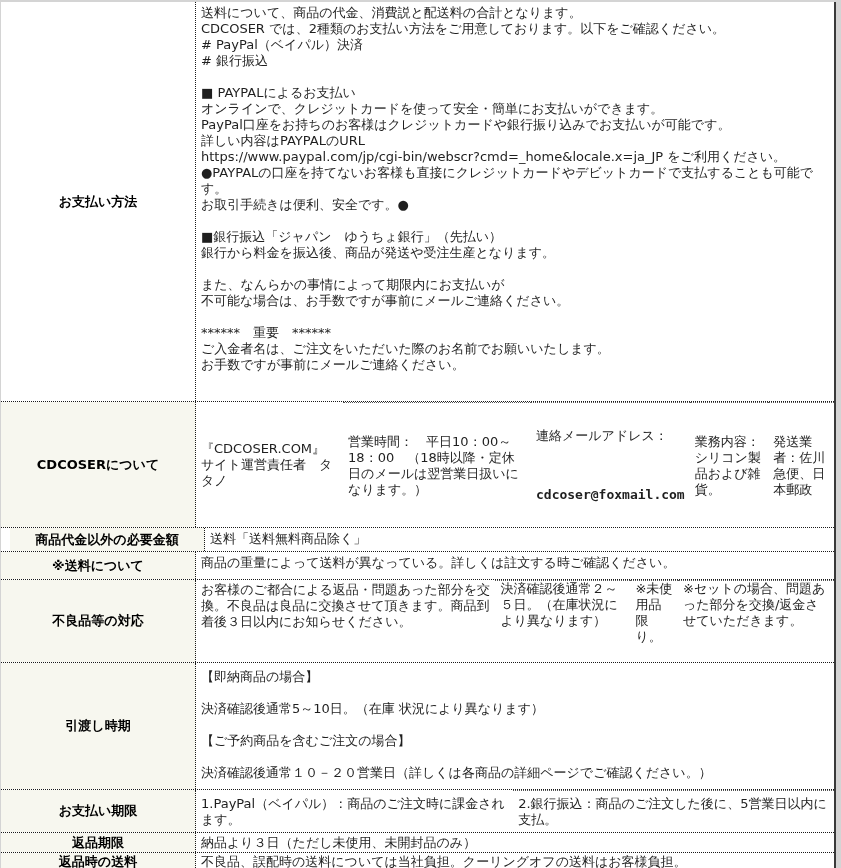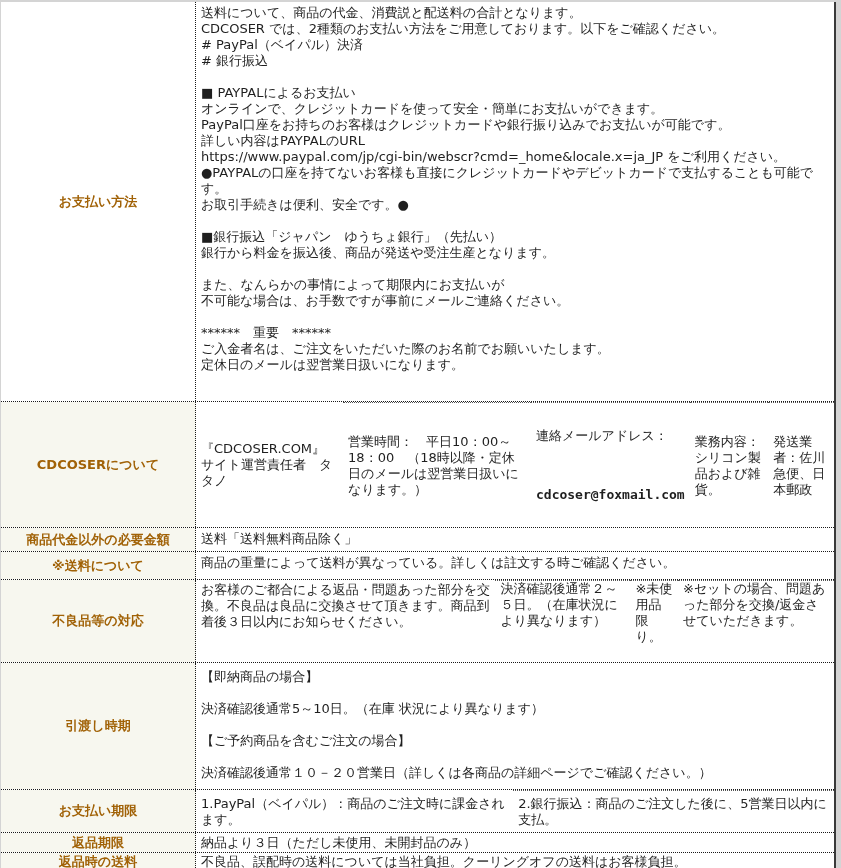--- a/index.html
+++ b/index.html
@@ -17,41 +17,41 @@
     border-right: 2px solid #3a3a3a;
     border-bottom: 2px solid #3a3a3a;
   }
   .row { display: flex; border-top: 1px dotted #1a1a1a; }
   .row:first-child { border-top: none; }
   .th {
     flex: 0 0 195px; width: 195px;
     border-right: 1px dotted #1a1a1a;
     background: #f7f7ef;
     display: flex; align-items: center; justify-content: center;
-    text-align: center; font-weight: bold; color: #a16207;
+    text-align: center; font-weight: bold; color: #000000;
     padding: 0 6px; line-height: 16px;
   }
   .th-white { background: #ffffff; }
   .td { flex: 1 1 auto; min-width: 0; }
   .lines { padding: 3px 5px 0; }
   .line { min-height: 16px; line-height: 16px; white-space: pre-wrap; }
   .single { padding: 3px 5px 2px; line-height: 16px; }
   .subs { display: flex; flex-direction: row; }
   .sub {
     border-top: 1px dotted #555555;
     padding: 3px 5px 2px; line-height: 16px;
   }
   .sub:first-child { border-top: none; }
   .subs-grow .sub { flex: 1 1 auto; display: flex; align-items: center; flex-wrap: wrap; }
   .subs-tight .sub { padding: 0 5px; }
   .email { font-weight: bold; font-family: "DejaVu Sans Mono", "Liberation Mono", monospace; }
 
   .r1 { min-height: 399px; }
   .r2 { min-height: 126px; }
-  .r3 { min-height: 24px; }
+  .r3 { min-height: 24px; padding-left: 9px; }
   .r4 { min-height: 28px; }
   .r5 { min-height: 83px; }
   .r5 .sub:first-child { min-height: 33px; padding-top: 2px; }
   .r6 { min-height: 127px; }
   .r6 .lines { padding-top: 6px; }
   .r7 { min-height: 43px; }
   .r8 { min-height: 20px; }
   .r8 .single { padding: 2px 5px 1px; }
   .r9 { min-height: 16px; }
   .r9 .single { padding: 1px 5px 0; }
@@ -80,21 +80,21 @@
             <div class="line">お取引手続きは便利、安全です。●</div>
             <div class="line">&nbsp;</div>
             <div class="line">■銀行振込「ジャパン　ゆうちょ銀行」（先払い）</div>
             <div class="line">銀行から料金を振込後、商品が発送や受注生産となります。</div>
             <div class="line">&nbsp;</div>
             <div class="line">また、なんらかの事情によって期限内にお支払いが</div>
             <div class="line">不可能な場合は、お手数ですが事前にメールご連絡ください。</div>
             <div class="line">&nbsp;</div>
             <div class="line">******　重要　******</div>
             <div class="line">ご入金者名は、ご注文をいただいた際のお名前でお願いいたします。</div>
-            <div class="line">定休日のメールは翌営業日扱いになります。</div>
+            <div class="line">お手数ですが事前にメールご連絡ください。</div>
           </div>
       </div>
     </div>
 
     <div class="row r2">
       <div class="th">CDCOSERについて</div>
       <div class="td subs subs-grow">
         <div class="sub">『CDCOSER.COM』　サイト運営責任者　タタノ</div>
         <div class="sub">営業時間：　平日10：00～18：00　（18時以降・定休日のメールは翌営業日扱いになります。）</div>
         <div class="sub">

